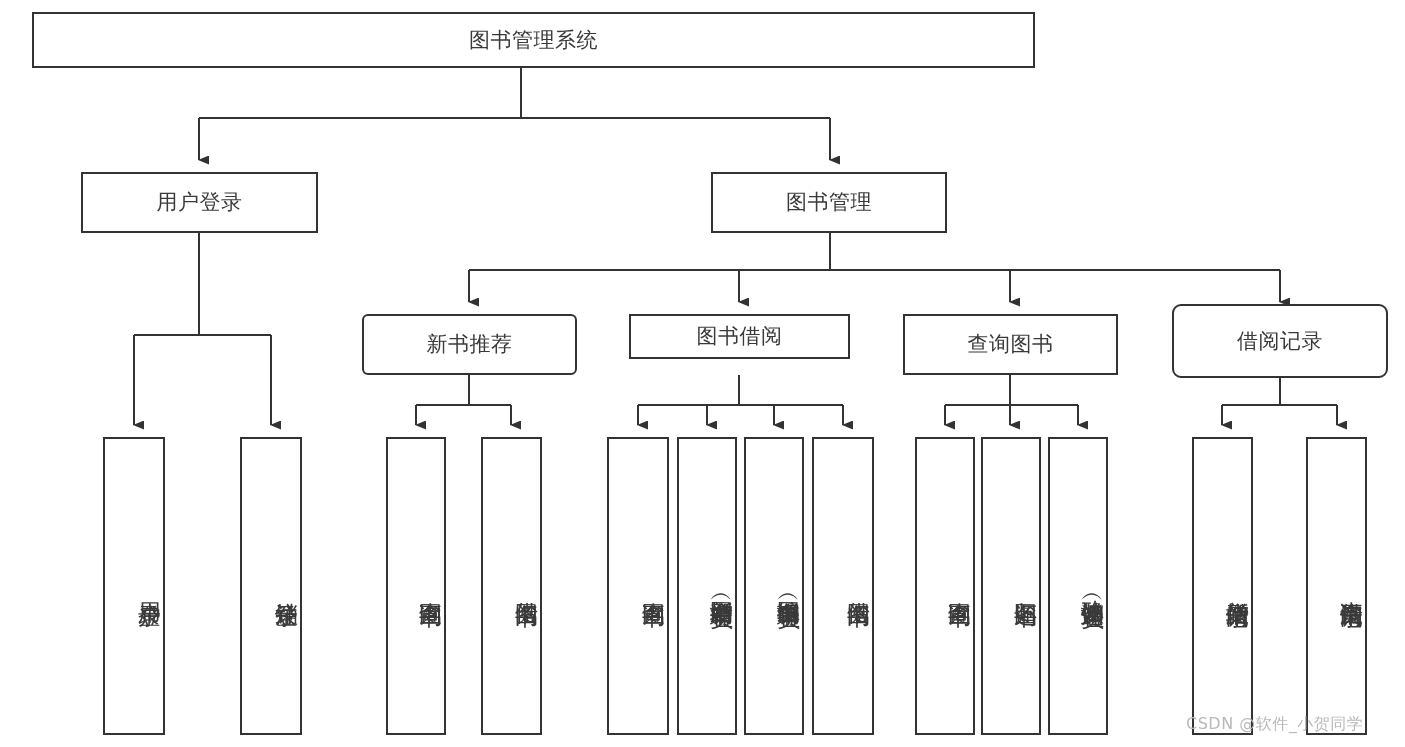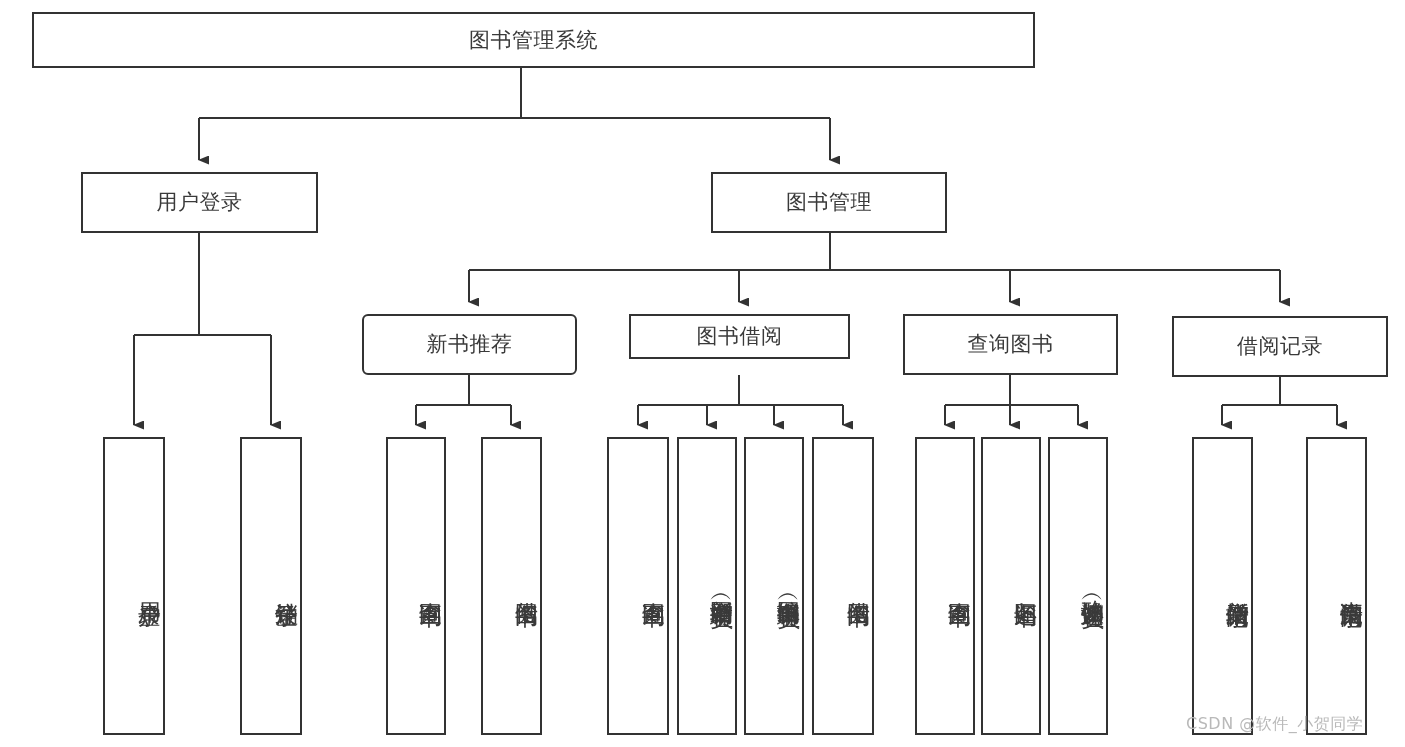--- a/index.html
+++ b/index.html
@@ -125,21 +125,21 @@
 
   <div class="node horiz" style="left:362px;top:314px;width:215px;height:61px;border-radius:6px;">
     <span class="label">新书推荐</span>
   </div>
   <div class="node horiz" style="left:629px;top:314px;width:221px;height:45px;">
     <span class="label">图书借阅</span>
   </div>
   <div class="node horiz" style="left:903px;top:314px;width:215px;height:61px;">
     <span class="label">查询图书</span>
   </div>
-  <div class="node horiz" style="left:1172px;top:316px;width:216px;height:61px;">
+  <div class="node horiz" style="left:1172px;top:304px;width:216px;height:74px;border-radius:9px;">
     <span class="label">借阅记录</span>
   </div>
 
   <div class="node vert" style="left:103px;top:437px;width:62px;height:298px;">
     <span class="label">用户登录</span>
   </div>
   <div class="node vert" style="left:240px;top:437px;width:62px;height:298px;">
     <span class="label">注销登录</span>
   </div>
 

